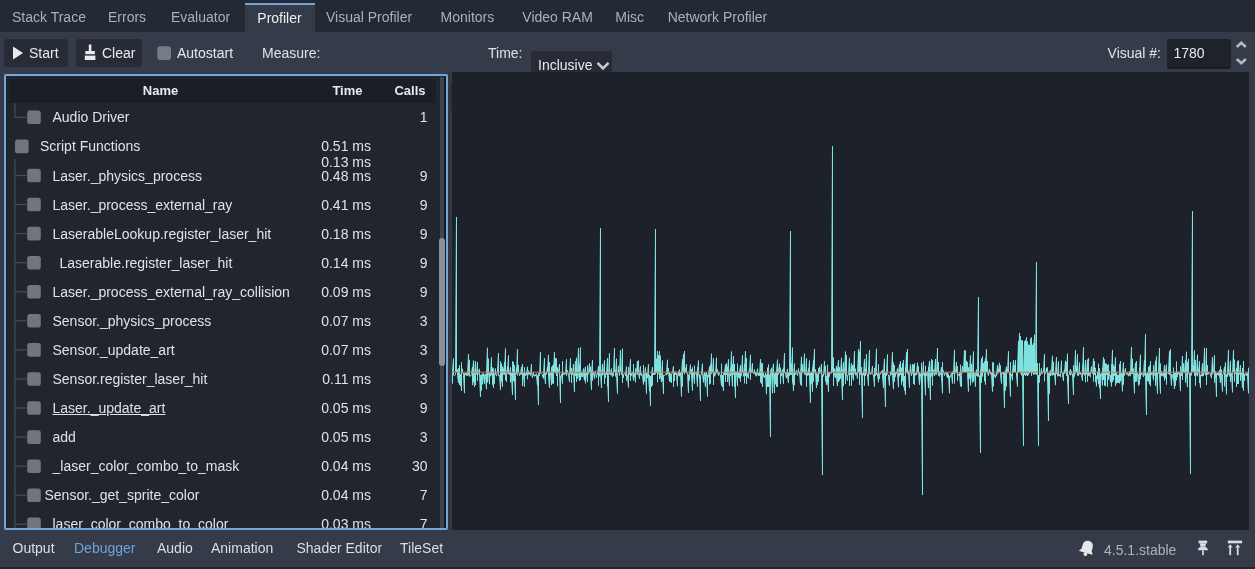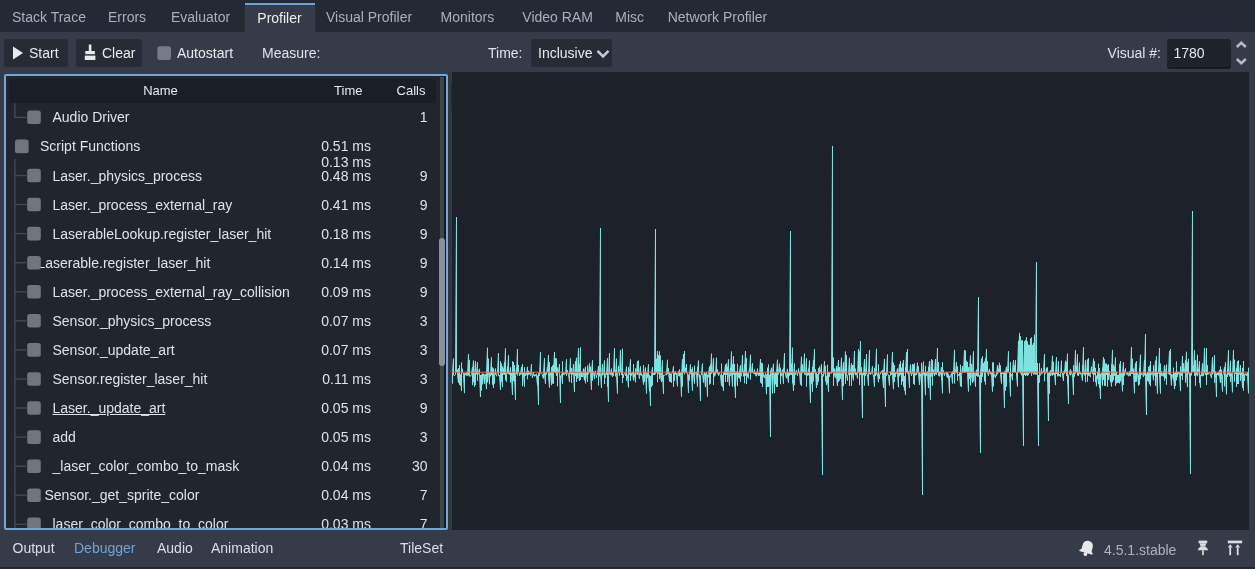--- a/index.html
+++ b/index.html
@@ -12,21 +12,21 @@
 
 #toolbar { position:absolute; left:0; top:32px; width:1255px; height:40px; background:#353b48; }
 .btn { position:absolute; top:7px; height:28px; background:#262b35; border-radius:3px;
   color:#e8eaec; font-size:14px; }
 .lbl { position:absolute; top:7px; height:28px; line-height:28px; color:#dfe2e6; font-size:14px; white-space:pre; }
 .white { color:#e8eaec; }
 
 #tbl { position:absolute; left:3.5px; top:73.5px; width:444.7px; height:456px;
   border:2px solid #72a7da; background:#21262e; border-radius:2px; overflow:hidden; }
 #tblhead { position:absolute; left:3px; top:3px; width:427px; height:24px; background:#1a1f27; border-radius:2px;}
-#tblhead div { position:absolute; top:4.5px; font-size:13px; font-weight:normal; color:#e8eaec; }
+#tblhead div { position:absolute; top:4.5px; font-size:13px; font-weight:bold; color:#e8eaec; }
 .cell { position:absolute; font-size:14px; color:#dfe2e6; white-space:pre; }
 .time { left:263.5px; width:102px; text-align:right; }
 .calls { left:368px; width:54px; text-align:right; }
 #sbtrack { position:absolute; left:434.5px; top:1px; width:3.5px; height:451px; background:#40454d; }
 #sbdark { position:absolute; left:438px; top:0px; width:2.4px; height:452px; background:#171b21; }
 #sbthumb { position:absolute; left:433.5px; top:162.5px; width:6px; height:127.5px; background:#8a9099; border-radius:3px; }
 #graph { position:absolute; left:451.5px; top:72px; width:797.5px; height:457.5px; background:#1c212a; }
 #graphgap { position:absolute; left:448.2px; top:72px; width:3.3px; height:457.5px; background:#30353f; }
 
 #botbar { position:absolute; left:0; top:530px; width:1255px; height:39px; background:#353b48; }
@@ -65,21 +65,21 @@
   </svg>
   <div class="lbl white" style="left:177px;">Autostart</div>
   <div class="lbl" style="left:262px;">Measure:</div>
   <div class="btn" style="left:327px;width:150px;margin-top:44px;">
     <span style="position:absolute;left:7px;top:5.5px;">Frame Time (ms)</span>
     <svg width="16" height="10" style="position:absolute;left:131px;top:9.5px;">
       <path d="M 1.5 1.8 L 7 7.3 L 12.5 1.8" stroke="#c7cbd1" stroke-width="2.6" fill="none"></path>
     </svg>
   </div>
   <div class="lbl" style="left:488px;">Time:</div>
-  <div class="btn" style="left:531px;width:80.5px;">
+  <div class="btn" style="left:531px;width:80.5px;margin-top:12px;">
     <span style="position:absolute;left:7px;top:5.5px;">Inclusive</span>
     <svg width="16" height="10" style="position:absolute;left:65px;top:9.5px;">
       <path d="M 1.5 1.8 L 7 7.3 L 12.5 1.8" stroke="#c7cbd1" stroke-width="2.6" fill="none"></path>
     </svg>
   </div>
   <div class="lbl" style="left:1103px;width:58px;text-align:right;">Visual #:</div>
   <div style="position:absolute;left:1167px;top:6.5px;width:64px;height:30px;background:#1d222b;
        border-radius:3px;border-bottom:2.5px solid #171b22;">
     <span style="position:absolute;left:6.5px;top:6px;font-size:14px;color:#e8eaec;">1780</span>
   </div>
@@ -101,21 +101,21 @@
   <div class="cell time" style="top:62.9px;">0.51 ms</div>
   <div class="cell name" style="left:47.0px;top:92.0px;">Laser._physics_process</div>
   <div class="cell time" style="top:92.0px;">0.48 ms</div>
   <div class="cell calls" style="top:92.0px;">9</div>
   <div class="cell name" style="left:47.0px;top:121.0px;">Laser._process_external_ray</div>
   <div class="cell time" style="top:121.0px;">0.41 ms</div>
   <div class="cell calls" style="top:121.0px;">9</div>
   <div class="cell name" style="left:47.0px;top:150.1px;">LaserableLookup.register_laser_hit</div>
   <div class="cell time" style="top:150.1px;">0.18 ms</div>
   <div class="cell calls" style="top:150.1px;">9</div>
-  <div class="cell name" style="left:32px;top:179.2px;">Laserable.register_laser_hit</div>
+  <div class="cell name" style="left:54px;top:179.2px;">Laserable.register_laser_hit</div>
   <div class="cell time" style="top:179.2px;">0.14 ms</div>
   <div class="cell calls" style="top:179.2px;">9</div>
   <div class="cell name" style="left:47.0px;top:208.3px;">Laser._process_external_ray_collision</div>
   <div class="cell time" style="top:208.3px;">0.09 ms</div>
   <div class="cell calls" style="top:208.3px;">9</div>
   <div class="cell name" style="left:47.0px;top:237.3px;">Sensor._physics_process</div>
   <div class="cell time" style="top:237.3px;">0.07 ms</div>
   <div class="cell calls" style="top:237.3px;">3</div>
   <div class="cell name" style="left:47.0px;top:266.4px;">Sensor._update_art</div>
   <div class="cell time" style="top:266.4px;">0.07 ms</div>
@@ -179,20 +179,21 @@
   <svg width="797.5" height="457.5" viewBox="451.5 72 797.5 457.5" style="position:absolute;left:0;top:0;">
     <polyline points="451,368.2 451,373.8 452,383.4 452,371.6 453,358.6 453,375.1 454,375.6 454,375.8 455,374.5 455,371.6 456,217.0 456,372.1 457,369.7 457,375.3 458,382.8 458,368.1 458,371.9 459,384.8 459,365.2 459,373.5 460,385.7 460,374.3 461,391.0 461,362.6 461,371.8 462,368.8 462,373.1 463,373.2 463,375.5 464,393.1 464,373.3 465,373.7 465,375.2 466,372.1 466,375.4 467,375.7 467,375.2 468,354.1 468,375.3 469,359.9 469,376.3 470,376.1 470,376.2 471,374.7 471,373.3 472,367.2 472,385.1 472,373.8 473,360.6 473,381.9 473,372.3 474,386.7 474,375.9 475,361.0 475,385.1 475,373.2 476,371.5 476,374.3 477,362.2 477,380.7 477,375.7 478,372.8 478,372.0 479,368.9 479,373.2 480,397.0 480,375.0 481,390.4 481,374.6 482,384.3 482,373.6 483,373.7 483,376.1 484,384.0 484,374.7 485,374.1 485,376.4 486,389.1 486,373.3 487,347.8 487,382.4 487,376.3 488,358.7 488,372.6 489,384.2 489,372.2 490,375.7 490,376.3 491,357.5 491,375.2 492,367.5 492,384.6 492,371.8 493,387.9 493,368.6 493,376.4 494,383.6 494,376.1 495,368.6 495,374.6 496,375.5 496,376.2 497,370.7 497,371.8 498,353.0 498,375.7 499,375.8 499,375.0 500,389.7 500,361.3 500,373.0 501,381.4 501,363.6 501,372.7 502,387.0 502,366.6 502,371.6 503,368.7 503,374.4 504,362.3 504,374.5 505,348.5 505,380.1 505,372.6 506,381.8 506,376.0 507,366.6 507,373.4 508,355.4 508,374.0 509,372.1 509,374.8 510,367.4 510,382.3 510,373.7 511,373.1 511,376.3 512,394.8 512,361.5 512,373.0 513,362.1 513,381.0 513,373.2 514,365.2 514,381.8 514,373.1 515,400.0 515,375.6 516,367.8 516,374.0 517,349.0 517,375.4 518,364.9 518,372.4 519,373.3 519,375.8 520,373.4 520,374.2 521,366.9 521,374.3 522,364.2 522,386.1 522,376.5 523,372.8 523,374.8 524,386.6 524,367.3 524,371.9 525,374.2 525,375.9 526,372.4 526,374.8 527,366.8 527,379.2 527,374.7 528,370.7 528,374.8 529,374.1 529,372.0 530,374.7 530,375.5 531,364.0 531,371.9 532,378.0 532,376.2 533,372.0 533,375.3 534,376.4 534,374.7 535,375.8 535,374.5 536,373.9 536,375.9 537,385.2 537,375.6 538,405.0 538,373.0 539,374.9 539,375.6 540,352.0 540,373.1 541,373.1 541,373.7 542,374.5 542,376.0 543,378.5 543,373.6 544,358.2 544,374.0 545,383.8 545,372.6 546,374.4 546,374.1 547,366.8 547,372.1 548,354.9 548,376.3 549,387.6 549,362.1 549,374.6 550,374.6 550,372.0 551,385.1 551,367.2 551,373.0 552,365.7 552,383.4 552,372.2 553,383.6 553,364.4 553,372.3 554,352.0 554,372.2 555,358.2 555,373.2 556,358.6 556,375.9 557,367.6 557,386.2 557,373.8 558,371.4 558,372.3 559,364.0 559,371.7 560,403.0 560,375.9 561,375.3 561,373.8 562,383.6 562,361.4 562,374.7 563,374.6 563,372.5 564,374.5 564,374.6 565,372.8 565,373.8 566,359.4 566,375.6 567,370.1 567,372.9 568,373.5 568,374.7 569,381.9 569,375.3 570,358.4 570,373.7 571,368.0 571,382.9 571,373.4 572,373.4 572,374.7 573,364.0 573,371.8 574,391.8 574,376.2 575,361.3 575,376.1 576,357.8 576,381.9 576,372.7 577,378.3 577,372.4 578,348.0 578,373.4 579,381.0 579,364.6 579,375.3 580,347.5 580,380.0 580,372.3 581,376.9 581,371.8 582,376.8 582,375.6 583,368.6 583,374.8 584,380.4 584,372.2 585,366.9 585,383.3 585,376.2 586,372.4 586,372.5 587,381.9 587,365.6 587,375.8 588,373.2 588,373.9 589,363.5 589,372.5 590,366.7 590,373.6 591,389.8 591,373.0 592,360.3 592,380.5 592,373.6 593,371.5 593,372.9 594,378.8 594,373.8 595,370.8 595,372.4 596,377.7 596,375.9 597,373.6 597,374.4 598,366.0 598,385.4 598,372.1 599,376.4 599,374.9 600,228.0 600,373.5 601,387.9 601,375.9 602,364.1 602,375.4 603,374.2 603,373.4 604,360.4 604,383.8 604,372.7 605,377.8 605,375.2 606,371.1 606,374.5 607,358.1 607,386.4 607,372.7 608,402.0 608,375.5 609,353.1 609,373.6 610,375.1 610,373.9 611,368.6 611,374.1 612,376.9 612,372.3 613,375.6 613,373.6 614,348.3 614,371.9 615,370.0 615,376.3 616,358.7 616,375.5 617,393.5 617,376.4 618,365.8 618,371.8 619,372.1 619,375.5 620,350.0 620,371.6 621,371.4 621,374.8 622,348.7 622,383.0 622,373.1 623,377.8 623,374.5 624,373.9 624,373.5 625,374.8 625,375.8 626,366.5 626,380.6 626,372.4 627,377.9 627,375.7 628,387.4 628,367.2 628,371.7 629,374.6 629,373.5 630,359.3 630,381.0 630,375.6 631,375.7 631,373.2 632,372.9 632,371.9 633,380.4 633,364.1 633,372.5 634,376.6 634,373.6 635,382.3 635,368.5 635,375.7 636,372.3 636,372.3 637,361.1 637,374.6 638,360.6 638,372.4 639,378.9 639,373.7 640,366.3 640,375.0 641,375.8 641,373.5 642,375.5 642,376.1 643,384.5 643,365.1 643,374.6 644,381.6 644,374.7 645,367.5 645,372.1 646,393.5 646,373.2 647,378.1 647,374.8 648,364.4 648,376.2 649,391.2 649,374.9 650,406.0 650,376.1 651,386.7 651,374.4 652,367.2 652,385.4 652,372.0 653,374.9 653,373.8 654,372.7 654,374.8 655,229.0 655,374.2 656,358.9 656,373.0 657,350.9 657,382.2 657,376.2 658,355.3 658,374.0 659,351.5 659,379.0 659,373.9 660,355.7 660,375.9 661,382.0 661,375.4 662,360.5 662,380.6 662,373.4 663,394.0 663,375.1 664,375.6 664,375.3 665,374.5 665,373.8 666,375.2 666,373.2 667,359.8 667,374.1 668,368.1 668,372.1 669,381.5 669,372.3 670,381.7 670,373.7 671,382.9 671,374.0 672,372.6 672,373.0 673,366.3 673,386.7 673,372.5 674,380.7 674,372.0 675,371.7 675,374.6 676,373.1 676,375.3 677,386.3 677,375.3 678,371.5 678,375.6 679,369.5 679,376.3 680,375.1 680,372.5 681,396.5 681,375.7 682,359.1 682,386.4 682,374.7 683,354.0 683,372.8 684,351.0 684,374.2 685,368.1 685,371.7 686,364.2 686,373.1 687,372.5 687,373.6 688,392.8 688,374.6 689,380.4 689,375.9 690,364.6 690,374.0 691,369.4 691,375.1 692,390.6 692,367.5 692,376.2 693,371.9 693,374.7 694,383.6 694,365.7 694,375.6 695,372.5 695,372.9 696,371.7 696,373.9 697,386.5 697,367.1 697,373.2 698,360.6 698,372.6 699,378.9 699,374.4 700,401.0 700,375.3 701,374.8 701,373.0 702,363.6 702,373.3 703,382.5 703,375.8 704,372.6 704,376.4 705,387.1 705,373.4 706,375.5 706,372.1 707,396.5 707,374.8 708,377.2 708,374.4 709,366.6 709,384.4 709,372.2 710,383.5 710,364.5 710,375.5 711,353.7 711,373.9 712,371.6 712,371.9 713,358.0 713,384.8 713,374.1 714,371.7 714,376.4 715,374.4 715,374.2 716,357.7 716,373.1 717,369.3 717,372.6 718,375.5 718,372.2 719,372.4 719,373.5 720,376.0 720,375.7 721,385.6 721,363.7 721,375.7 722,387.1 722,375.2 723,391.0 723,372.0 724,375.0 724,372.6 725,364.7 725,381.9 725,374.5 726,363.5 726,374.7 727,366.9 727,382.0 727,372.1 728,359.4 728,373.7 729,385.7 729,374.5 730,368.2 730,376.1 731,351.6 731,372.0 732,386.4 732,364.5 732,375.5 733,356.3 733,374.6 734,364.1 734,386.4 734,373.4 735,398.0 735,371.7 736,374.4 736,371.7 737,385.9 737,363.8 737,373.0 738,377.4 738,371.9 739,378.5 739,371.9 740,365.4 740,381.7 740,375.1 741,375.9 741,376.1 742,355.2 742,372.0 743,371.3 743,376.3 744,364.1 744,383.2 744,374.2 745,351.0 745,375.8 746,358.2 746,383.9 746,373.6 747,373.4 747,376.5 748,378.3 748,374.2 749,368.8 749,371.9 750,354.8 750,379.6 750,372.5 751,372.7 751,372.2 752,363.3 752,372.5 753,373.0 753,373.5 754,369.5 754,374.0 755,372.2 755,375.5 756,372.8 756,376.3 757,368.7 757,372.7 758,375.9 758,373.0 759,372.4 759,375.6 760,359.0 760,382.4 760,374.1 761,362.8 761,383.5 761,376.2 762,363.6 762,386.9 762,371.6 763,373.3 763,376.1 764,378.0 764,375.8 765,374.2 765,373.4 766,394.2 766,374.6 767,387.0 767,367.7 767,373.2 768,386.9 768,364.6 768,375.5 769,386.2 769,374.8 770,437.0 770,372.2 771,367.8 771,372.0 772,393.3 772,372.1 773,363.8 773,375.4 774,392.9 774,373.6 775,384.2 775,372.3 776,386.8 776,372.3 777,359.7 777,386.8 777,373.1 778,374.5 778,371.6 779,363.7 779,373.0 780,367.8 780,384.1 780,372.4 781,376.1 781,373.6 782,369.6 782,371.6 783,383.7 783,368.3 783,375.1 784,353.3 784,372.9 785,372.5 785,374.5 786,378.2 786,375.4 787,368.9 787,376.0 788,382.9 788,372.4 789,375.8 789,374.3 790,231.0 790,374.6 791,363.8 791,374.9 792,347.7 792,383.2 792,373.0 793,390.9 793,374.5 794,363.6 794,385.2 794,372.6 795,374.6 795,373.1 796,370.3 796,371.9 797,375.3 797,375.6 798,368.6 798,372.6 799,373.6 799,371.7 800,384.5 800,376.1 801,356.7 801,385.9 801,375.9 802,364.5 802,372.7 803,372.1 803,371.7 804,353.7 804,374.4 805,374.8 805,373.7 806,358.4 806,386.5 806,372.4 807,373.3 807,375.5 808,368.6 808,375.2 809,360.5 809,376.2 810,403.0 810,373.1 811,383.6 811,371.7 812,391.5 812,367.0 812,373.3 813,359.9 813,381.4 813,371.8 814,349.1 814,373.2 815,369.4 815,372.5 816,387.8 816,372.7 817,384.9 817,374.1 818,381.5 818,368.3 818,375.9 819,366.7 819,373.9 820,372.3 820,371.9 821,364.3 821,375.4 822,475.0 822,374.3 823,376.3 823,375.6 824,361.3 824,373.4 825,365.9 825,381.2 825,372.1 826,385.0 826,376.0 827,383.3 827,364.8 827,375.9 828,391.7 828,372.1 829,376.5 829,372.3 830,373.3 830,372.4 831,372.4 831,373.4 832,146.0 832,372.3 833,357.7 833,386.0 833,375.8 834,368.6 834,375.2 835,378.1 835,373.5 836,366.2 836,376.1 837,386.1 837,368.4 837,371.6 838,360.0 838,382.1 838,373.6 839,367.3 839,380.4 839,374.2 840,378.6 840,374.1 841,357.8 841,373.8 842,400.0 842,372.0 843,362.3 843,386.1 843,375.6 844,370.6 844,373.0 845,351.6 845,383.8 845,376.4 846,355.2 846,374.3 847,380.7 847,376.4 848,373.7 848,373.9 849,357.8 849,386.0 849,372.7 850,374.9 850,371.7 851,363.3 851,385.5 851,373.4 852,365.3 852,375.5 853,380.4 853,365.0 853,374.1 854,351.0 854,373.5 855,368.7 855,375.2 856,372.7 856,373.0 857,378.5 857,374.8 858,349.2 858,372.3 859,351.6 859,384.7 859,373.0 860,341.0 860,374.7 861,367.3 861,374.2 862,418.0 862,373.3 863,372.5 863,375.2 864,359.1 864,385.5 864,372.3 865,368.9 865,375.7 866,354.2 866,373.8 867,374.2 867,374.3 868,385.9 868,372.6 869,350.0 869,373.9 870,373.2 870,374.4 871,373.6 871,373.1 872,366.0 872,373.3 873,375.9 873,375.3 874,386.7 874,367.9 874,371.7 875,376.1 875,372.2 876,348.8 876,374.2 877,375.3 877,373.6 878,382.2 878,364.5 878,372.3 879,379.0 879,375.3 880,372.6 880,374.1 881,371.2 881,372.6 882,369.9 882,375.8 883,387.9 883,372.4 884,358.9 884,375.6 885,407.0 885,372.7 886,375.9 886,374.0 887,354.5 887,373.8 888,375.1 888,376.5 889,385.4 889,375.5 890,375.6 890,371.7 891,374.6 891,372.2 892,352.0 892,375.3 893,389.2 893,362.7 893,374.5 894,365.2 894,381.6 894,373.3 895,376.6 895,372.5 896,373.7 896,373.7 897,368.5 897,373.8 898,387.2 898,373.2 899,364.3 899,376.3 900,361.3 900,374.7 901,367.7 901,384.7 901,374.1 902,381.3 902,363.6 902,374.5 903,360.1 903,386.5 903,375.9 904,390.4 904,376.2 905,394.9 905,367.7 905,374.2 906,352.2 906,372.1 907,349.0 907,373.7 908,370.9 908,372.6 909,387.8 909,376.3 910,364.5 910,372.9 911,374.3 911,376.0 912,364.1 912,373.5 913,364.7 913,383.7 913,375.2 914,384.7 914,363.4 914,372.7 915,373.8 915,375.4 916,372.5 916,375.0 917,362.7 917,373.2 918,366.5 918,373.3 919,384.8 919,372.0 920,375.8 920,374.0 921,383.8 921,362.9 921,373.3 922,495.0 922,373.9 923,361.6 923,374.5 924,376.1 924,372.1 925,395.2 925,365.9 925,375.9 926,375.6 926,372.9 927,371.3 927,373.5 928,388.0 928,367.2 928,372.9 929,361.0 929,374.5 930,400.0 930,375.0 931,359.3 931,376.4 932,360.4 932,385.4 932,375.3 933,369.7 933,372.1 934,375.9 934,374.0 935,359.0 935,374.3 936,372.3 936,374.5 937,348.0 937,372.4 938,362.2 938,375.6 939,371.6 939,376.4 940,372.2 940,374.1 941,367.1 941,379.8 941,375.2 942,393.3 942,362.2 942,373.1 943,370.4 943,371.8 944,375.6 944,373.7 945,373.6 945,372.9 946,372.4 946,375.5 947,377.8 947,372.2 948,378.4 948,374.4 949,393.2 949,376.2 950,377.0 950,375.8 951,373.3 951,374.0 952,383.4 952,371.6 953,373.4 953,373.9 954,349.9 954,383.4 954,375.5 955,370.5 955,372.6 956,362.0 956,373.1 957,366.5 957,380.5 957,375.3 958,375.5 958,374.3 959,375.7 959,372.6 960,386.2 960,364.8 960,375.5 961,386.9 961,375.6 962,366.0 962,372.0 963,371.8 963,371.5 964,350.0 964,372.8 965,350.7 965,372.0 966,360.8 966,372.0 967,362.1 967,374.3 968,391.5 968,367.3 968,376.0 969,378.8 969,371.5 970,355.5 970,385.3 970,373.7 971,363.9 971,374.6 972,382.7 972,372.1 973,351.5 973,381.4 973,374.1 974,373.4 974,372.8 975,386.6 975,374.8 976,369.7 976,375.7 977,372.6 977,376.4 978,297.0 978,376.4 979,377.2 979,375.5 980,453.0 980,373.1 981,358.6 981,382.5 981,373.9 982,356.4 982,376.5 983,363.3 983,372.2 984,361.6 984,381.3 984,373.2 985,358.6 985,384.5 985,374.5 986,349.2 986,372.0 987,361.1 987,372.4 988,375.8 988,373.0 989,368.9 989,373.2 990,371.5 990,374.3 991,372.5 991,374.2 992,391.6 992,362.5 992,375.9 993,362.6 993,386.3 993,372.8 994,375.0 994,376.1 995,377.8 995,375.6 996,373.6 996,376.1 997,365.4 997,374.2 998,368.9 998,372.1 999,362.8 999,371.9 1000,365.5 1000,374.2 1001,383.5 1001,372.6 1002,372.8 1002,373.8 1003,372.3 1003,375.3 1004,408.0 1004,371.6 1005,390.4 1005,372.1 1006,366.7 1006,386.4 1006,374.4 1007,369.0 1007,372.4 1008,351.3 1008,371.8 1009,373.5 1009,372.7 1010,396.4 1010,362.0 1010,374.4 1011,375.7 1011,374.1 1012,380.2 1012,372.5 1013,360.0 1013,372.2 1014,365.6 1014,371.7 1015,360.2 1015,372.1 1016,372.3 1016,375.0 1017,386.4 1017,372.8 1018,340.9 1018,352.7 1018,372.4 1019,332.9 1019,363.1 1019,371.5 1020,336.2 1020,359.0 1020,373.4 1021,340.5 1021,359.5 1021,375.3 1022,340.4 1022,354.7 1022,372.2 1023,446.0 1023,373.6 1024,341.4 1024,360.0 1024,375.0 1025,339.9 1025,354.7 1025,376.0 1026,337.3 1026,361.0 1026,375.1 1027,341.6 1027,361.2 1027,376.0 1028,344.7 1028,363.3 1028,375.1 1029,345.0 1029,363.8 1029,373.2 1030,338.7 1030,358.0 1030,372.5 1031,337.6 1031,356.8 1031,375.7 1032,344.9 1032,359.8 1032,373.1 1033,343.0 1033,358.5 1033,374.4 1034,334.8 1034,361.1 1034,374.2 1035,363.4 1035,374.3 1036,262.0 1036,374.4 1037,363.0 1037,372.9 1038,446.0 1038,375.3 1039,382.6 1039,363.4 1039,374.9 1040,374.5 1040,375.4 1041,368.4 1041,373.6 1042,372.7 1042,373.4 1043,370.4 1043,372.1 1044,354.1 1044,381.2 1044,373.9 1045,373.7 1045,373.7 1046,367.8 1046,372.1 1047,367.5 1047,381.1 1047,374.4 1048,421.0 1048,373.2 1049,393.6 1049,372.3 1050,370.4 1050,376.1 1051,373.8 1051,371.9 1052,355.8 1052,375.6 1053,361.8 1053,374.8 1054,373.5 1054,372.8 1055,385.1 1055,372.4 1056,357.1 1056,373.8 1057,372.4 1057,376.3 1058,361.4 1058,376.0 1059,375.4 1059,374.2 1060,376.9 1060,376.2 1061,360.7 1061,372.6 1062,373.0 1062,375.3 1063,381.0 1063,373.3 1064,370.0 1064,373.8 1065,360.8 1065,372.9 1066,361.9 1066,375.7 1067,353.7 1067,382.4 1067,376.5 1068,404.0 1068,375.3 1069,374.0 1069,372.8 1070,369.1 1070,375.3 1071,370.9 1071,373.2 1072,374.9 1072,373.8 1073,395.0 1073,365.4 1073,376.3 1074,376.8 1074,376.1 1075,350.0 1075,373.7 1076,366.1 1076,372.2 1077,354.2 1077,375.4 1078,372.2 1078,375.9 1079,362.6 1079,373.9 1080,374.3 1080,372.4 1081,374.3 1081,375.2 1082,380.7 1082,365.2 1082,375.2 1083,347.2 1083,374.2 1084,372.1 1084,375.3 1085,360.2 1085,382.2 1085,374.8 1086,372.7 1086,374.2 1087,359.6 1087,381.6 1087,372.6 1088,358.1 1088,375.7 1089,372.8 1089,374.9 1090,377.1 1090,374.6 1091,366.6 1091,371.7 1092,372.2 1092,374.0 1093,358.7 1093,381.4 1093,374.8 1094,361.2 1094,375.0 1095,367.9 1095,382.0 1095,374.8 1096,386.3 1096,375.7 1097,378.9 1097,371.7 1098,384.1 1098,363.8 1098,373.0 1099,387.9 1099,368.2 1099,373.1 1100,399.0 1100,374.0 1101,373.8 1101,373.1 1102,385.4 1102,367.9 1102,373.4 1103,357.3 1103,380.0 1103,374.4 1104,359.5 1104,385.6 1104,374.4 1105,385.7 1105,363.6 1105,371.7 1106,363.7 1106,374.9 1107,365.2 1107,386.6 1107,375.6 1108,364.5 1108,379.8 1108,374.9 1109,371.2 1109,373.2 1110,381.9 1110,375.0 1111,386.4 1111,364.3 1111,375.5 1112,349.9 1112,382.1 1112,374.7 1113,364.8 1113,380.2 1113,371.8 1114,366.9 1114,375.8 1115,357.6 1115,385.9 1115,375.9 1116,383.3 1116,371.8 1117,382.9 1117,375.0 1118,382.5 1118,374.8 1119,383.3 1119,364.3 1119,372.5 1120,361.0 1120,381.3 1120,372.5 1121,373.4 1121,376.0 1122,391.3 1122,373.1 1123,362.4 1123,384.7 1123,375.6 1124,375.5 1124,372.8 1125,368.4 1125,372.1 1126,374.4 1126,374.1 1127,374.5 1127,372.6 1128,376.2 1128,375.2 1129,371.5 1129,375.3 1130,375.9 1130,373.0 1131,347.0 1131,373.6 1132,358.8 1132,374.0 1133,368.7 1133,372.9 1134,393.3 1134,375.8 1135,362.9 1135,381.9 1135,371.8 1136,361.2 1136,381.4 1136,374.6 1137,373.4 1137,372.9 1138,385.5 1138,374.5 1139,384.4 1139,368.3 1139,371.9 1140,354.7 1140,379.1 1140,372.1 1141,374.5 1141,373.6 1142,373.7 1142,374.2 1143,376.9 1143,374.4 1144,359.9 1144,375.3 1145,334.0 1145,376.3 1146,415.0 1146,373.7 1147,381.1 1147,372.1 1148,381.4 1148,366.9 1148,374.7 1149,384.2 1149,365.7 1149,372.6 1150,386.1 1150,361.3 1150,375.8 1151,374.7 1151,372.6 1152,373.1 1152,371.7 1153,380.2 1153,365.5 1153,373.7 1154,375.2 1154,375.4 1155,360.7 1155,385.7 1155,374.5 1156,356.5 1156,375.0 1157,393.6 1157,372.6 1158,373.5 1158,372.1 1159,348.1 1159,374.8 1160,393.5 1160,363.6 1160,374.0 1161,371.0 1161,375.9 1162,375.8 1162,373.7 1163,372.4 1163,376.4 1164,365.1 1164,380.5 1164,372.7 1165,378.3 1165,372.1 1166,364.6 1166,384.6 1166,371.6 1167,372.5 1167,372.7 1168,373.9 1168,372.3 1169,351.0 1169,374.9 1170,349.0 1170,373.2 1171,385.4 1171,374.3 1172,374.6 1172,375.7 1173,380.2 1173,367.7 1173,375.1 1174,389.0 1174,373.3 1175,385.8 1175,371.9 1176,380.2 1176,361.6 1176,372.9 1177,377.0 1177,371.7 1178,372.0 1178,374.2 1179,372.4 1179,373.0 1180,391.1 1180,366.5 1180,374.1 1181,374.5 1181,375.9 1182,356.1 1182,379.9 1182,375.2 1183,363.5 1183,371.8 1184,372.9 1184,371.9 1185,360.2 1185,382.5 1185,375.7 1186,351.8 1186,373.5 1187,387.1 1187,362.4 1187,375.9 1188,358.9 1188,373.1 1189,374.6 1189,373.0 1190,474.0 1190,373.5 1191,375.4 1191,372.8 1192,211.0 1192,371.6 1193,365.8 1193,371.8 1194,350.4 1194,375.7 1195,360.3 1195,385.6 1195,372.6 1196,372.0 1196,375.2 1197,354.8 1197,376.2 1198,369.2 1198,372.1 1199,361.4 1199,383.0 1199,375.8 1200,387.6 1200,374.7 1201,375.8 1201,375.9 1202,363.5 1202,376.3 1203,374.3 1203,375.8 1204,347.9 1204,372.8 1205,374.2 1205,375.1 1206,348.3 1206,384.9 1206,375.0 1207,365.3 1207,374.5 1208,374.0 1208,372.9 1209,372.2 1209,372.0 1210,375.4 1210,374.3 1211,378.2 1211,375.3 1212,357.2 1212,374.3 1213,370.8 1213,372.5 1214,355.3 1214,382.6 1214,371.8 1215,377.4 1215,371.5 1216,397.0 1216,373.4 1217,373.0 1217,375.1 1218,372.7 1218,375.4 1219,369.9 1219,375.2 1220,382.9 1220,366.5 1220,371.7 1221,369.7 1221,376.2 1222,391.5 1222,375.1 1223,373.6 1223,372.5 1224,367.2 1224,386.3 1224,375.0 1225,362.5 1225,373.5 1226,394.3 1226,374.5 1227,376.7 1227,372.3 1228,350.0 1228,374.6 1229,374.1 1229,376.3 1230,360.8 1230,381.8 1230,372.1 1231,375.5 1231,373.7 1232,392.3 1232,375.7 1233,350.3 1233,372.0 1234,359.7 1234,381.5 1234,372.6 1235,373.0 1235,374.0 1236,368.0 1236,386.8 1236,375.9 1237,361.2 1237,384.0 1237,376.4 1238,360.5 1238,383.9 1238,375.4 1239,374.0 1239,374.1 1240,365.0 1240,380.5 1240,373.0 1241,374.3 1241,372.0 1242,387.7 1242,367.9 1242,373.7 1243,390.6 1243,361.0 1243,372.3 1244,380.7 1244,374.3 1245,373.7 1245,375.2 1246,373.8 1246,375.6 1247,372.3 1247,376.1 1248,393.3 1248,367.8 1248,376.2" fill="none" stroke="#7ee3e0" stroke-width="1"></polyline>
     <line x1="450" y1="372.2" x2="1248" y2="372.2" stroke="#e06a4b" stroke-width="1"></line>
   </svg>
 </div>
 <div id="botbar">
   <div class="bt" style="left:12.5px;">Output</div>
   <div class="bt" style="left:74px;color:#6fa3d9;">Debugger</div>
   <div class="bt" style="left:157px;">Audio</div>
   <div class="bt" style="left:211px;">Animation</div>
+  <div class="bt" style="left:296.5px;">Shader Editor</div>
   <div class="bt" style="left:400px;">TileSet</div>
   <svg width="180" height="22" style="position:absolute;left:1075px;top:9px;">
     <g transform="translate(12.2,8.8) rotate(16)" fill="#e6e8ea">
       <path d="M 0 -7 C -3.2 -7 -5.2 -4.8 -5.2 -1.5 L -5.2 1.6 C -5.2 2.6 -5.9 3.3 -6.8 4.0 L -6.8 5.2 L 6.8 5.2 L 6.8 4.0 C 5.9 3.3 5.2 2.6 5.2 1.6 L 5.2 -1.5 C 5.2 -4.8 3.2 -7 0 -7 Z"></path>
       <circle cx="0" cy="6.6" r="1.9"></circle>
     </g>
     <text x="29" y="15.5" font-size="14" fill="#aeb3ba" font-family="Liberation Sans">4.5.1.stable</text>
     <g fill="#d9dce0">
       <rect x="123.6" y="1.6" width="8.6" height="2.7"></rect>
       <path d="M 124.6 4.3 H 131.2 L 130.2 7.5 H 125.6 Z"></path>

